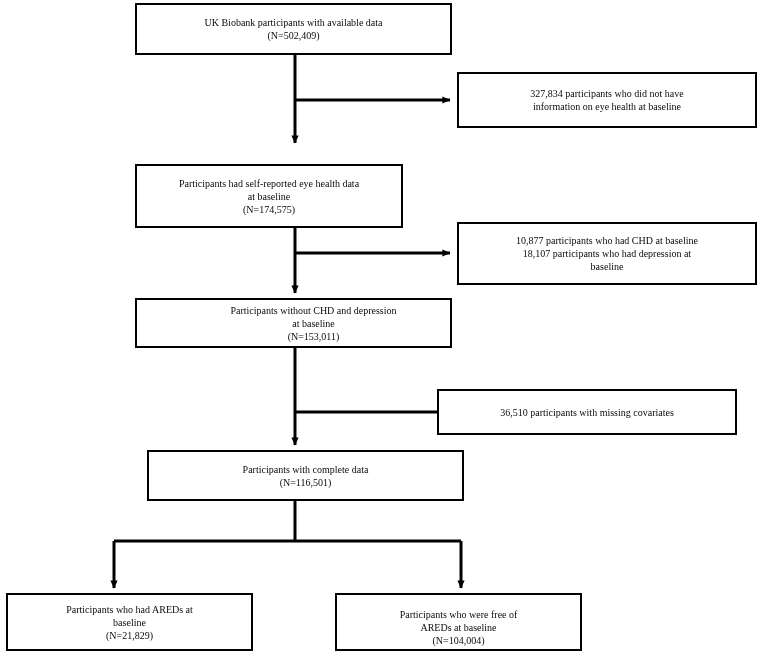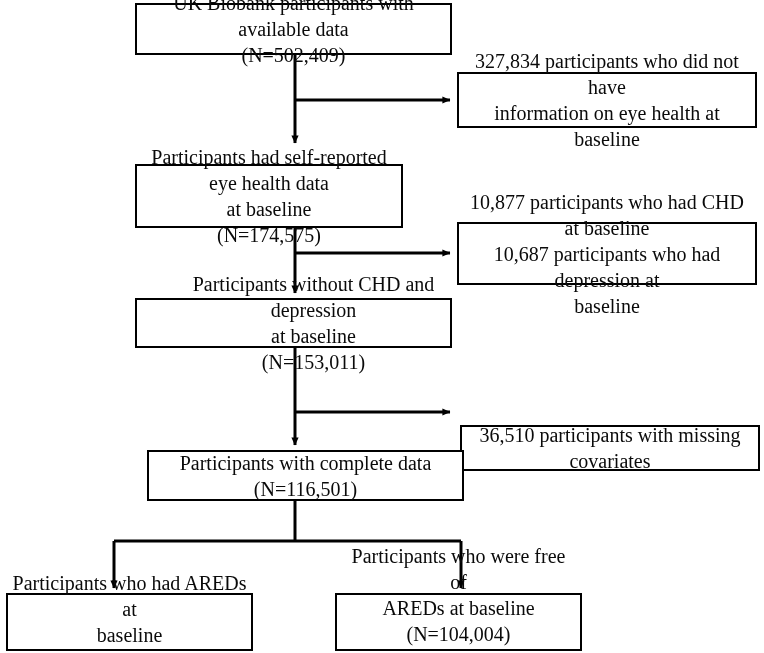--- a/index.html
+++ b/index.html
@@ -27,38 +27,38 @@
   .node-box {
     position: absolute;
     box-sizing: border-box;
     border: 2px solid #000000;
     background: #ffffff;
     display: flex;
     align-items: center;
     justify-content: center;
     text-align: center;
     color: #0a0a0a;
-    font-size: 20px;
+    font-size: 10px;
     line-height: 1.30;
     padding: 2px 4px;
   }
   .node-text {
     display: block;
     width: 100%;
     white-space: pre-line;
   }
   
   #box-available      { left: 135px; top: 3px;   width: 317px; height: 52px; }
   #box-eyehealth      { left: 135px; top: 164px; width: 268px; height: 64px; }
   #box-nochd          { left: 135px; top: 298px; width: 317px; height: 50px; padding-left: 44px; }
   #box-complete       { left: 135px; top: 450px; width: 317px; height: 51px; margin-left: 12px; }
   
   #box-excl-noinfo    { left: 457px; top: 72px;  width: 300px; height: 56px; }
   #box-excl-chd       { left: 457px; top: 222px; width: 300px; height: 63px; }
-  #box-excl-missing   { left: 460px; top: 389px; width: 300px; height: 46px; margin-top: 36px; }
+  #box-excl-missing   { left: 437px; top: 389px; width: 300px; height: 46px; }
   
   #box-areds          { left: 6px;   top: 593px; width: 247px; height: 58px; }
   #box-noareds        { left: 335px; top: 593px; width: 247px; height: 58px; align-items: flex-end; }
 </style>
 </head>
 <body>
 
 <div id="flowchart-root">
 
   <svg id="connector-layer" viewBox="0 0 764 653" aria-hidden="true">
@@ -112,21 +112,21 @@
   </div>
 
   <div class="node-box" id="box-eyehealth">
     <span class="node-text">Participants had self-reported eye health data
 at baseline
 (N=174,575)</span>
   </div>
 
   <div class="node-box" id="box-excl-chd">
     <span class="node-text">10,877 participants who had CHD at baseline
-10,687 participants who had depression at
+18,107 participants who had depression at
 baseline</span>
   </div>
 
   <div class="node-box" id="box-nochd">
     <span class="node-text">Participants without CHD and depression
 at baseline
 (N=153,011)</span>
   </div>
 
   <div class="node-box" id="box-excl-missing">

